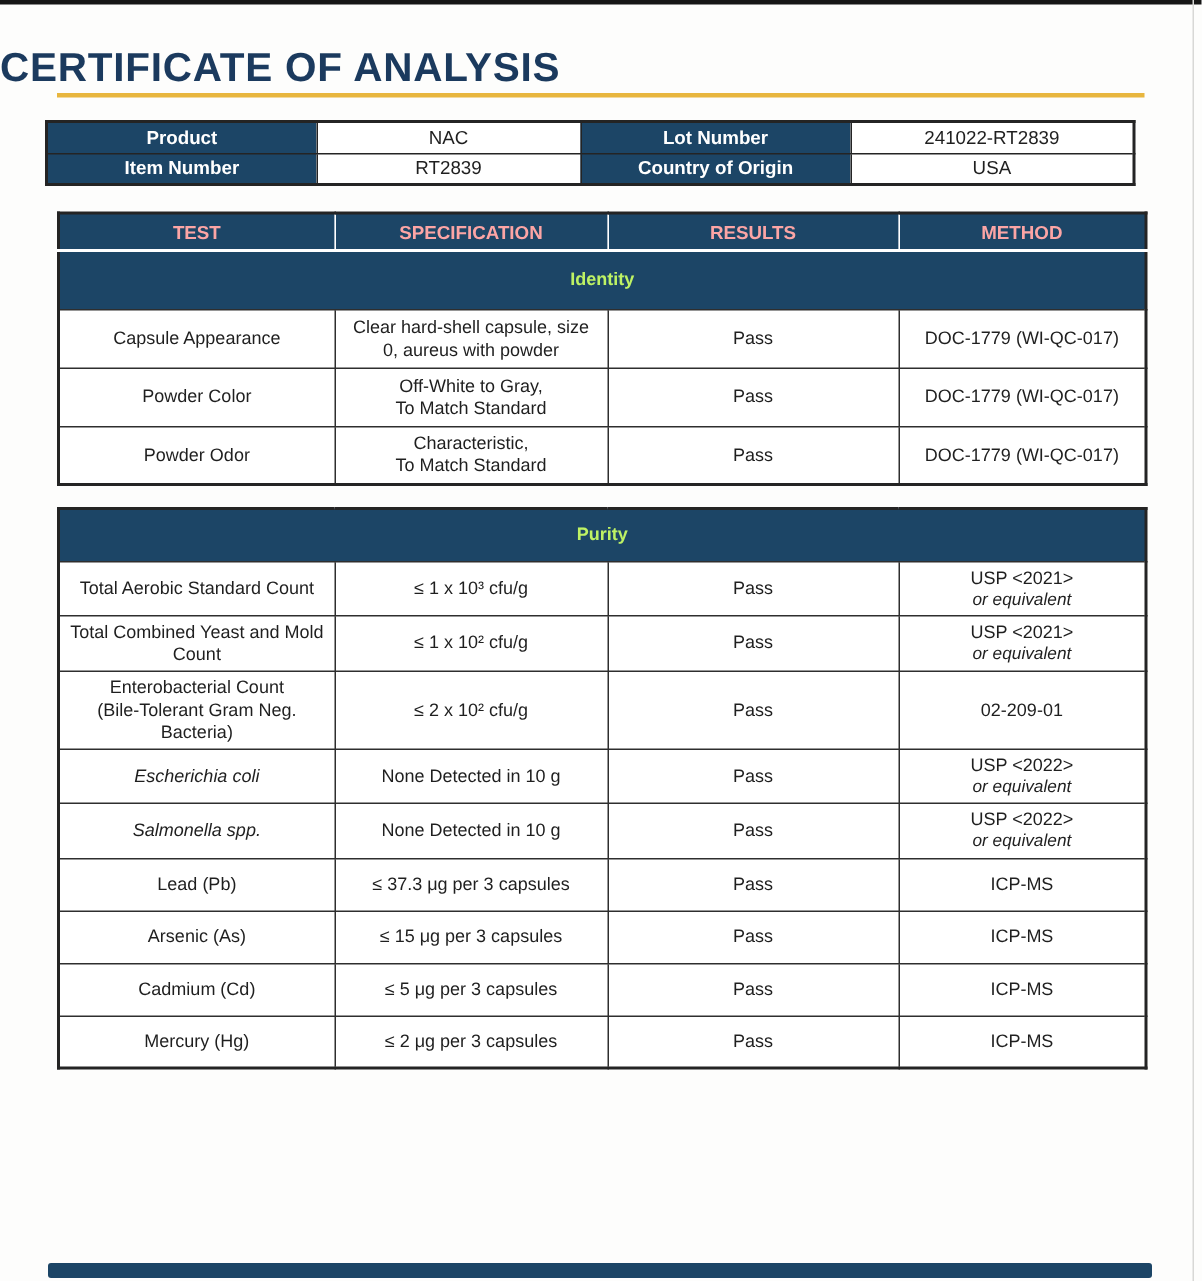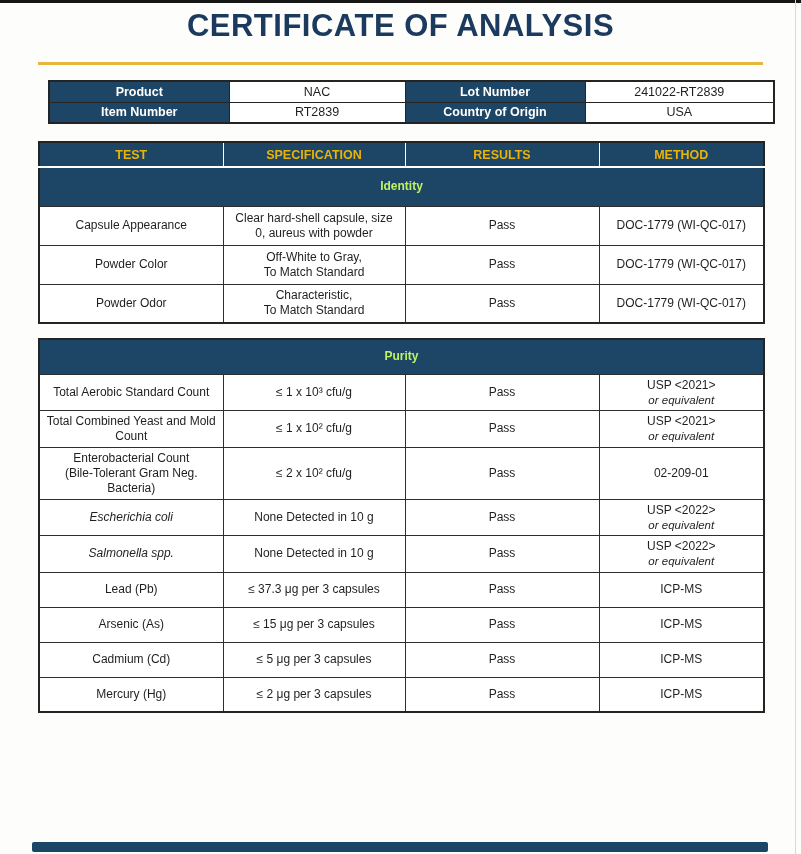--- a/index.html
+++ b/index.html
@@ -11,40 +11,40 @@
   *{box-sizing:border-box;}
   html,body{margin:0;padding:0;}
   body{
     width:801px;height:854px;position:relative;background:#fdfdfc;
     font-family:"Liberation Sans",sans-serif;color:var(--ink);overflow:hidden;
   }
   .scan-top-line{position:absolute;top:0;left:0;width:801px;height:3px;background:#161616;}
   .scan-right-line{position:absolute;top:0;right:5px;width:1px;height:854px;background:#d8d8d6;}
 
   .coa-title{
-    position:absolute;top:8px;left:0;width:100%;text-align:center;
-    font-size:31px;font-weight:bold;color:#1b3a5e;letter-spacing:0.5px;margin:0;
+    position:absolute;top:30px;left:0;width:100%;
+    font-size:27px;font-weight:bold;color:#1b3a5e;letter-spacing:0.5px;margin:0;
   }
   .gold-divider{position:absolute;top:62px;left:38px;width:725px;height:3px;background:var(--gold);}
 
   table{border-collapse:collapse;table-layout:fixed;}
   td,th{padding:0;}
 
   
-  .info-table{position:absolute;top:80px;left:48px;width:725px;border:2px solid #242424;}
+  .info-table{position:absolute;top:80px;left:30px;width:725px;border:2px solid #242424;}
   .info-table td{border:1px solid #242424;height:21px;font-size:12.5px;text-align:center;vertical-align:middle;}
   .info-table td.lbl{background:var(--navy);color:#fff;font-weight:bold;}
   .info-table td.val{background:#fff;margin-left:32px;}
 
   
   .res-table{position:absolute;left:38px;width:725px;border:2px solid #242424;background:#fff;}
   .res-table.identity{top:141px;}
   .res-table.purity{top:338px;}
   .res-table th{
-    background:var(--navy);color:#eab308;font-size:12.5px;font-weight:bold;
+    background:var(--navy);color:#fca5a5;font-size:12.5px;font-weight:bold;
     height:25px;text-align:center;vertical-align:middle;border-right:1px solid #fff;
   }
   .res-table th:last-child{border-right:none;}
   .res-table th{border-bottom:2px solid #fff;}
   .section-band{
     background:var(--navy);color:#bef264;font-size:13.5px;font-weight:bold;
     height:27px;text-align:left;vertical-align:middle;padding-left:9px;
     border-bottom:3px solid #fff;
   }
   .res-table td{

